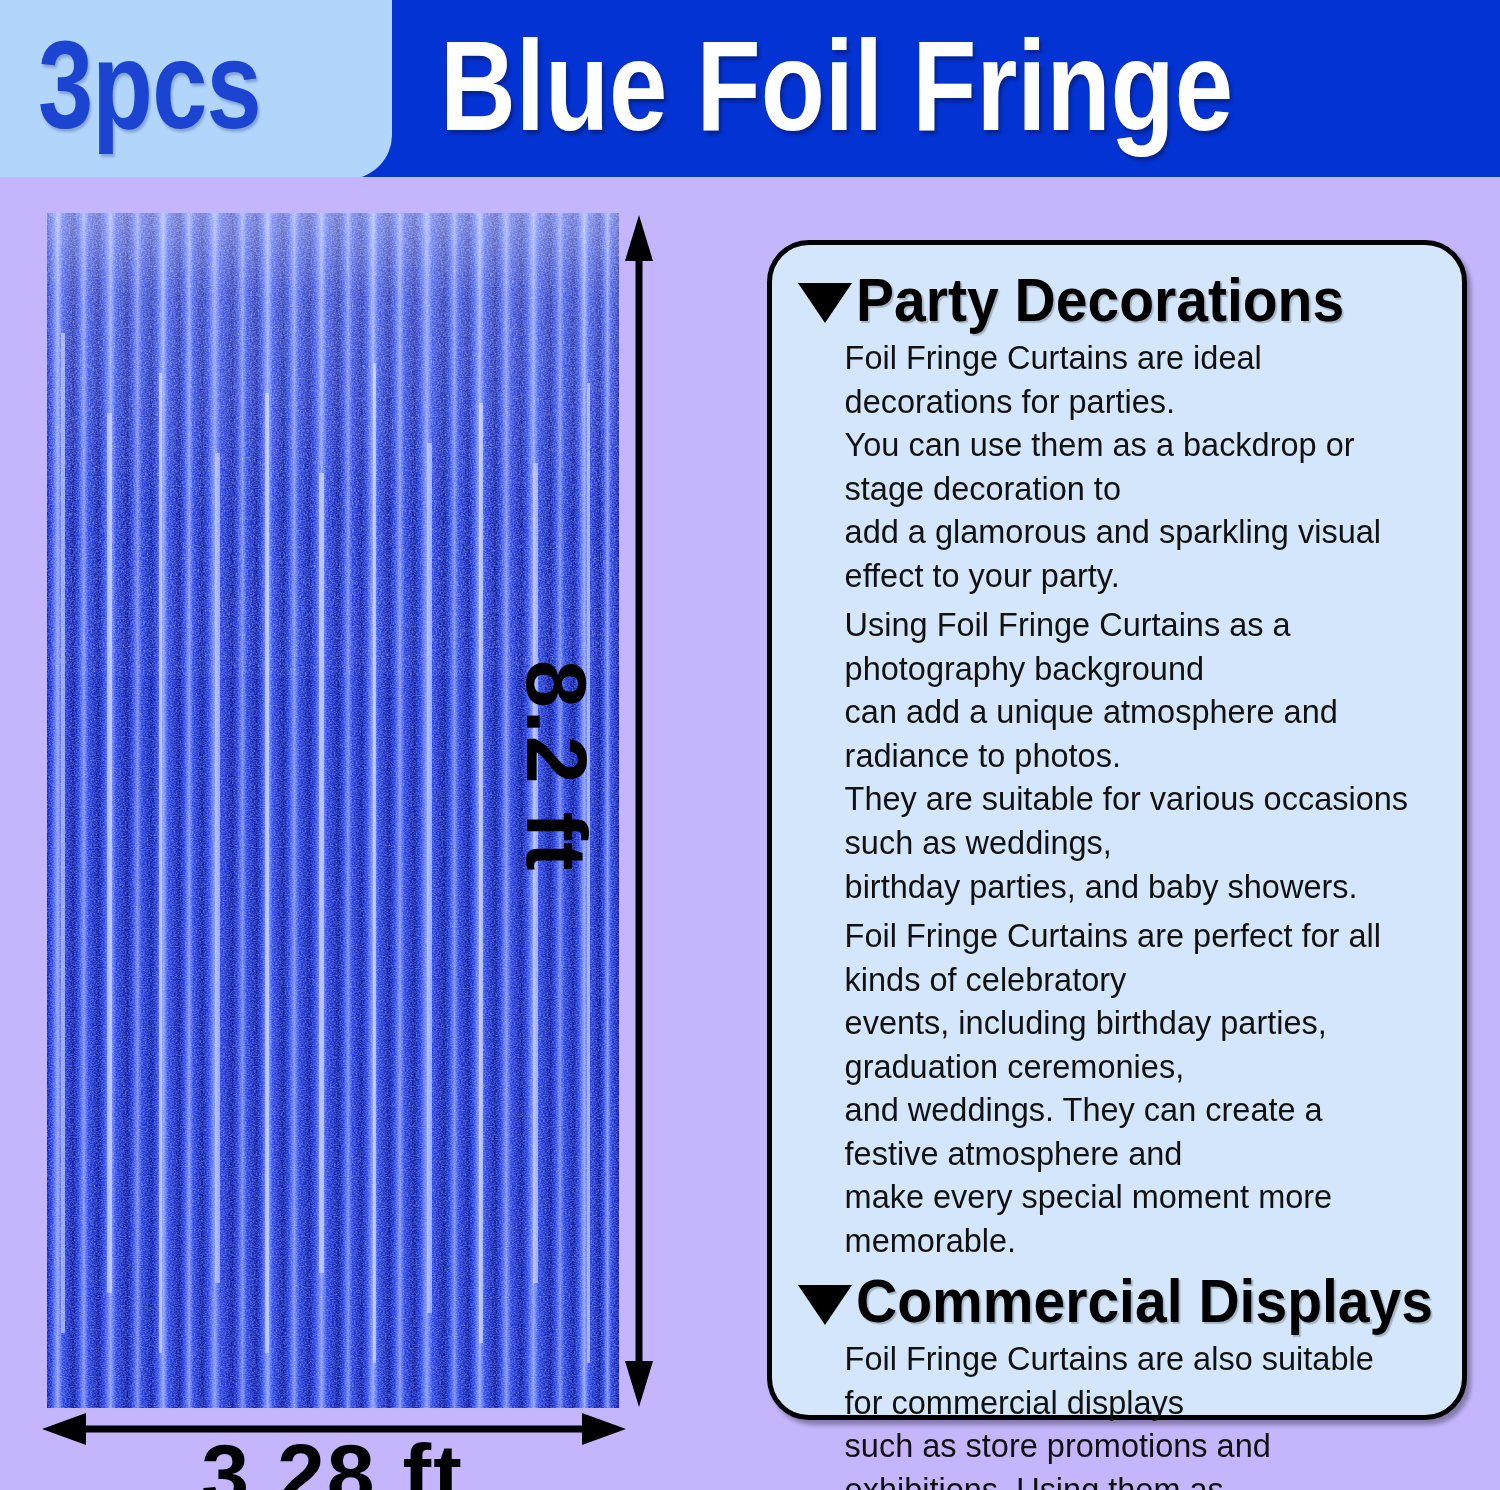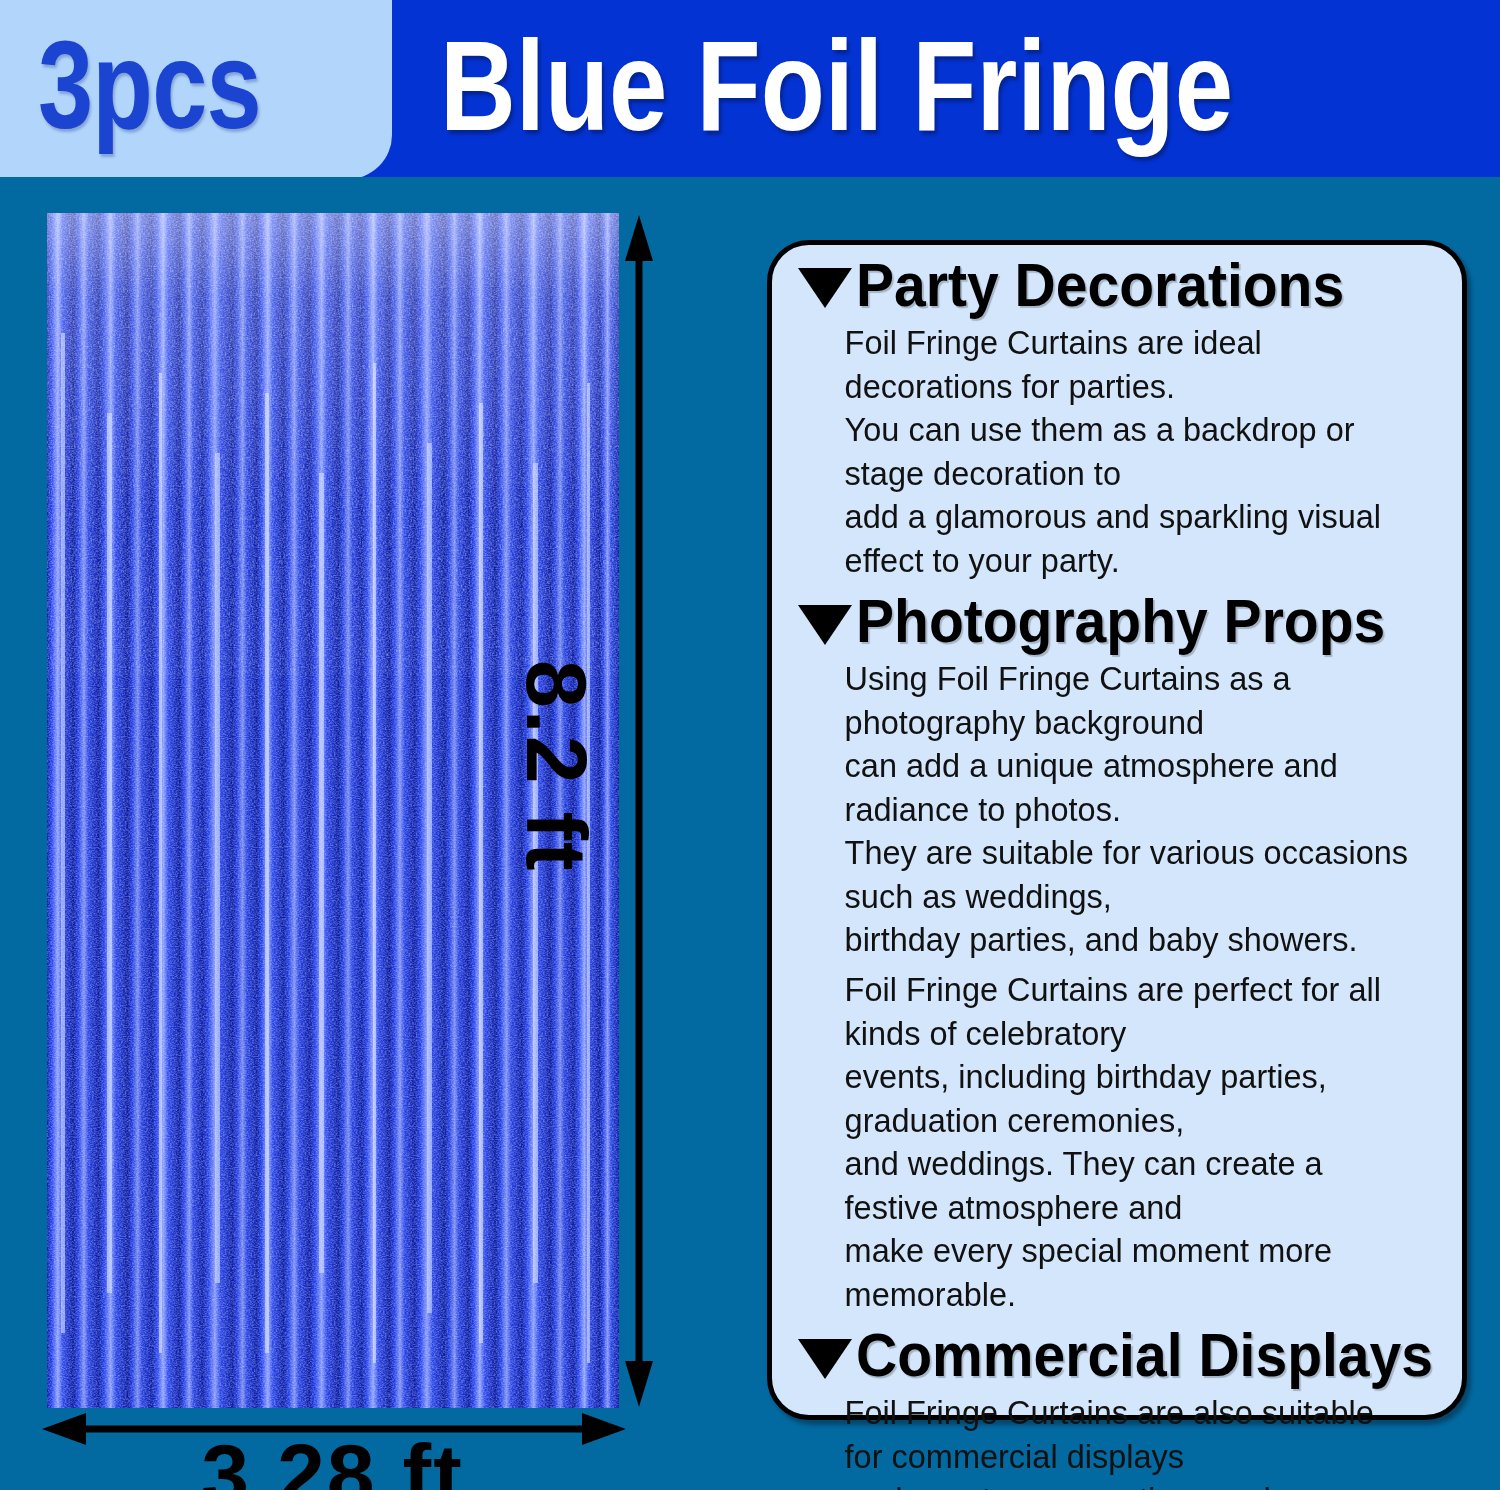--- a/index.html
+++ b/index.html
@@ -9,21 +9,21 @@
     height: 1490px;
     background: #ffffff;
     font-family: "Liberation Sans", sans-serif;
     overflow: hidden;
   }
 
   #root {
     position: relative;
     width: 1500px;
     height: 1490px;
-    background: #0369a1;
+    background: #c4b5fd;
   }
 
   
   .banner {
     position: absolute;
     left: 0; top: 0;
     width: 1500px;
     height: 177px;
     background: #0433d4;
     overflow: hidden;
@@ -126,21 +126,21 @@
   
   .panel {
     position: absolute;
     left: 767px;
     top: 240px;
     width: 700px;
     height: 1180px;
     background: #d4e6fb;
     border: 5px solid #000000;
     border-radius: 42px;
-    padding: 7px 26px 18px 26px;
+    padding: 22px 26px 18px 26px;
     box-shadow: 4px 5px 4px rgba(0,0,0,0.32);
   }
 
   .feature { margin-bottom: 6px; }
 
   .feature-head {
     display: flex;
     align-items: center;
     white-space: nowrap;
     margin-bottom: 2px;
@@ -289,24 +289,20 @@
       <div class="feature-head">
         <span class="tri"></span>
         <span class="feature-title">Party Decorations</span>
       </div>
       <div class="feature-body">Foil Fringe Curtains are ideal decorations for parties.
 You can use them as a backdrop or stage decoration to
 add a glamorous and sparkling visual effect to your party.</div>
     </div>
 
     <div class="feature">
-      <div class="feature-head">
-        <span class="tri"></span>
-        <span class="feature-title">Photography Props</span>
-      </div>
       <div class="feature-body">Using Foil Fringe Curtains as a photography background
 can add a unique atmosphere and radiance to photos.
 They are suitable for various occasions such as weddings,
  birthday parties, and baby showers.</div>
     </div>
 
     <div class="feature">
       <div class="feature-body">Foil Fringe Curtains are perfect for all kinds of celebratory
 events, including birthday parties, graduation ceremonies,
 and weddings. They can create a festive atmosphere and

